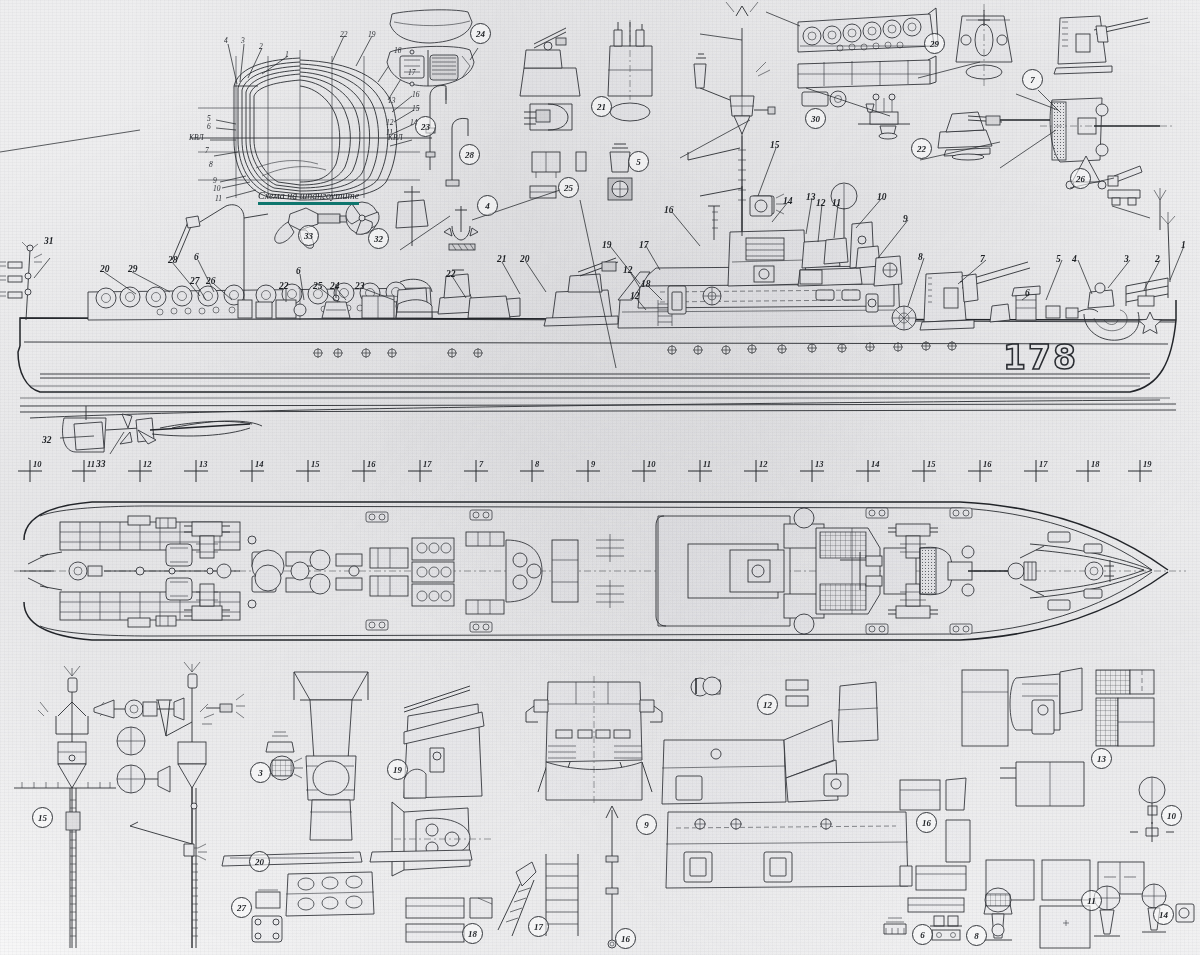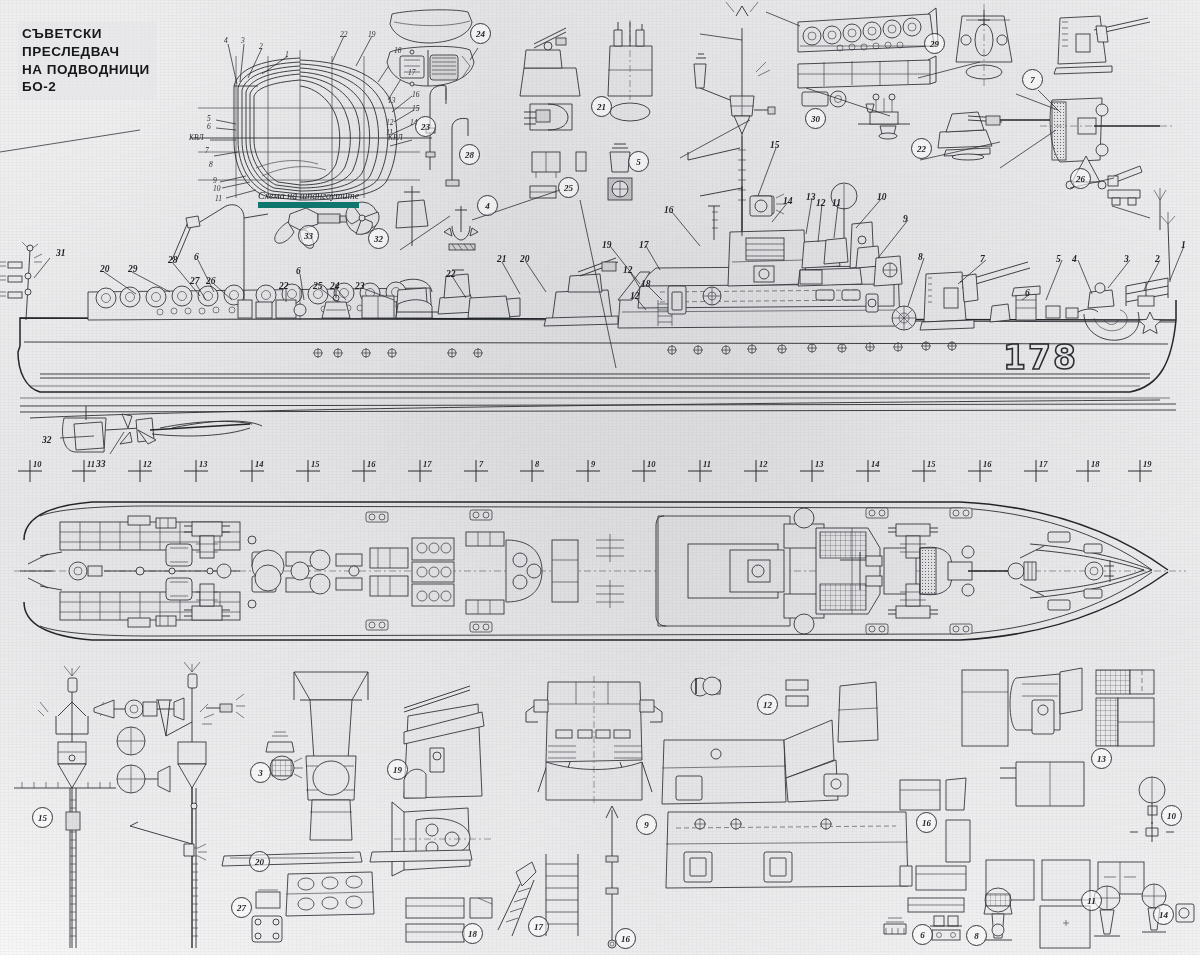--- a/index.html
+++ b/index.html
@@ -51,21 +51,21 @@
     font-style:italic;font-weight:bold;font-size:9px;color:#1d2024;
     font-family:"Liberation Serif",serif;background:rgba(253,253,253,.55);
   }
   .station{
     position:absolute;font-style:italic;font-weight:bold;
     font-size:8.5px;color:#23262b;font-family:"Liberation Serif",serif;
   }
   .cap{
     position:absolute;font-style:italic;font-size:10px;color:#24272c;
     font-family:"Liberation Serif",serif;white-space:nowrap;
-    border-bottom:6px solid #0f766e;padding-bottom:1px;
+    border-bottom:3px solid #0f766e;padding-bottom:1px;
   }
   .tiny{
     position:absolute;font-style:italic;font-size:7.5px;color:#2a2d32;
     font-family:"Liberation Serif",serif;white-space:nowrap;
   }
 </style>
 </head>
 <body>
 
 <div id="sheet">
@@ -1142,26 +1142,20 @@
       <path d="M450 216 L400 250"></path>
       <path d="M1070 188 L1114 178"></path>
       <path d="M1112 206 L1150 218"></path>
       <path d="M920 160 L1000 142"></path>
       <path d="M680 158 L750 120"></path>
     </g>
   </svg>
 
   <div id="paper-grain"></div>
 
-  <div class="title-block">
-    <div>СЪВЕТСКИ</div>
-    <div>ПРЕСЛЕДВАЧ</div>
-    <div>НА ПОДВОДНИЦИ</div>
-    <div>БО-2</div>
-  </div>
 
   <div class="hullnum">178</div>
 
   <div class="cap" style="left:258px;top:190px;">Схема на шпангоутите</div>
   <div class="tiny" style="left:189px;top:133px;border:0;">КВЛ</div>
   <div class="tiny" style="left:388px;top:133px;border:0;">КВЛ</div>
 
   <div class="tiny" style="left:224px;top:36px;">4</div>
   <div class="tiny" style="left:241px;top:36px;">3</div>
   <div class="tiny" style="left:259px;top:42px;">2</div>
@@ -1178,21 +1172,21 @@
   <div class="tiny" style="left:394px;top:46px;">18</div>
   <div class="tiny" style="left:408px;top:68px;">17</div>
   <div class="tiny" style="left:412px;top:90px;">16</div>
   <div class="tiny" style="left:412px;top:104px;">15</div>
   <div class="tiny" style="left:410px;top:118px;">14</div>
   <div class="tiny" style="left:388px;top:96px;">13</div>
   <div class="tiny" style="left:386px;top:118px;">12</div>
   <div class="tiny" style="left:386px;top:128px;">11</div>
 
   <div id="profile-callout-layer">
-      <div class="callout" style="left: 44px; top: 248px; margin-left: 12px;">31</div>
+      <div class="callout" style="left: 44px; top: 236px;">31</div>
       <div class="callout" style="left: 100px; top: 264px;">20</div>
       <div class="callout" style="left: 128px; top: 264px;">29</div>
       <div class="callout" style="left: 168px; top: 255px;">28</div>
       <div class="callout" style="left: 194px; top: 252px;">6</div>
       <div class="callout" style="left: 190px; top: 276px;">27</div>
       <div class="callout" style="left: 206px; top: 276px;">26</div>
       <div class="callout" style="left: 279px; top: 281px;">22</div>
       <div class="callout" style="left: 296px; top: 266px;">6</div>
       <div class="callout" style="left: 313px; top: 281px;">25</div>
       <div class="callout" style="left: 330px; top: 281px;">24</div>

